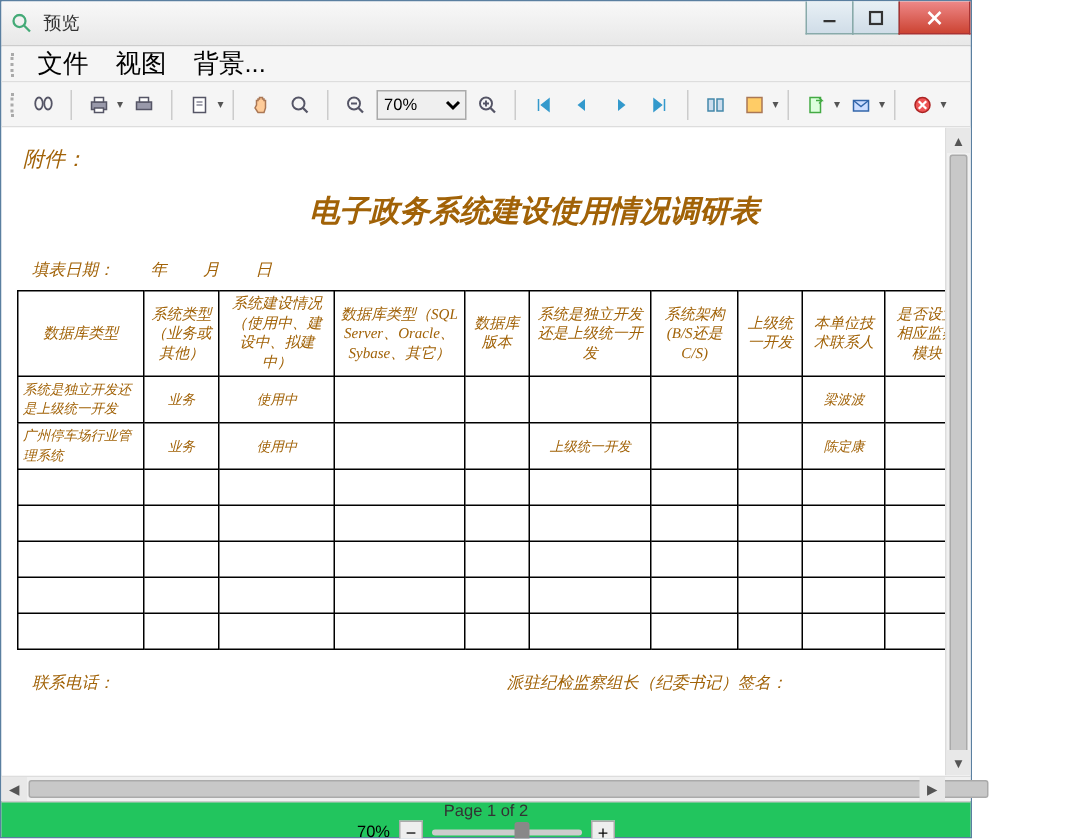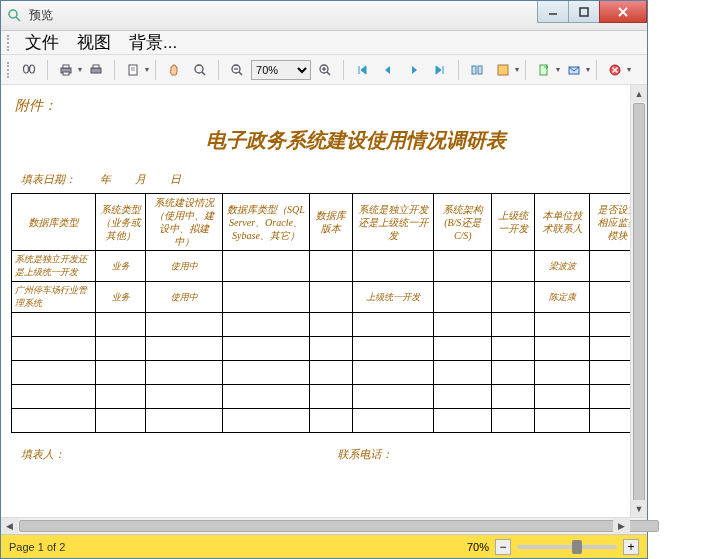--- a/index.html
+++ b/index.html
@@ -53,21 +53,21 @@
 .vscroll-arrow.down { bottom: 0; }
 
 .hscroll-row { height: 17px; display: flex; background: #f0f0f0; border-top: 1px solid #ddd; }
 .hscroll { flex: 1; position: relative; }
 .hscroll-thumb { position: absolute; top: 2px; bottom: 2px; left: 18px; width: 640px; background: #c8c8c8; border: 1px solid #aaa; border-radius: 2px; }
 .hscroll-arrow { position: absolute; top: 0; bottom: 0; width: 17px; display: flex; align-items: center; justify-content: center; font-size: 9px; color: #555; background: #e8e8e8; }
 .hscroll-arrow.l { left: 0; }
 .hscroll-arrow.r { right: 0; }
 .hscroll-corner { width: 17px; background: #f0f0f0; }
 
-.statusbar { height: 24px; border-top: 1px solid #ccc; background: #fde047; display: flex; align-items: center; font-size: 11px; padding: 0 8px; }
+.statusbar { height: 24px; border-top: 1px solid #ccc; background: #22c55e; display: flex; align-items: center; font-size: 11px; padding: 0 8px; flex-direction: column; }
 .statusbar-page { flex: 1; color: #333; }
 .statusbar-zoom { display: flex; align-items: center; gap: 6px; }
 .zoom-slider-track { width: 100px; height: 4px; background: #ccc; position: relative; border-radius: 2px; }
 .zoom-slider-thumb { position: absolute; width: 10px; height: 14px; background: #888; top: -5px; left: 55px; border-radius: 2px; }
 .zoom-btn { width: 16px; height: 16px; border: 1px solid #aaa; background: #eee; display: flex; align-items: center; justify-content: center; font-size: 12px; cursor: pointer; line-height: 1; }
 
 svg { display: block; }
 </style>
 </head>
 <body>
@@ -360,22 +360,22 @@
                 <td></td>
                 <td></td>
                 <td></td>
                 <td></td>
                 <td></td>
                 <td></td>
               </tr>
             </tbody>
         </table>
         <div class="doc-footer">
-          <div>填表人：</div>
           <div>联系电话：</div>
+          <div>派驻纪检监察组长（纪委书记）签名：</div>
         </div>
       </div>
     </div>
     <div class="vscroll">
       <div class="vscroll-arrow up">▲</div>
       <div class="vscroll-thumb"></div>
       <div class="vscroll-arrow down">▼</div>
     </div>
   </div>
 

